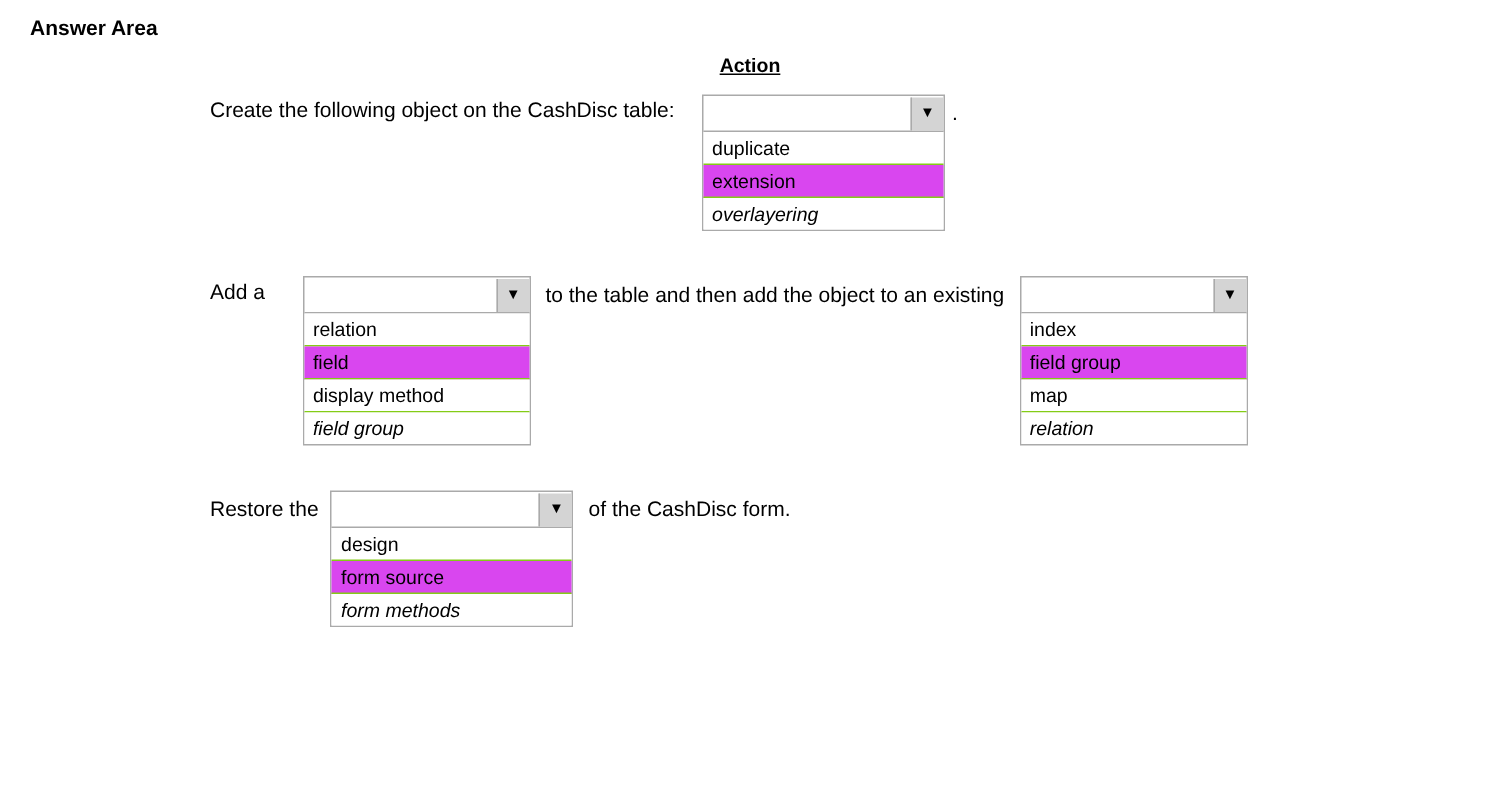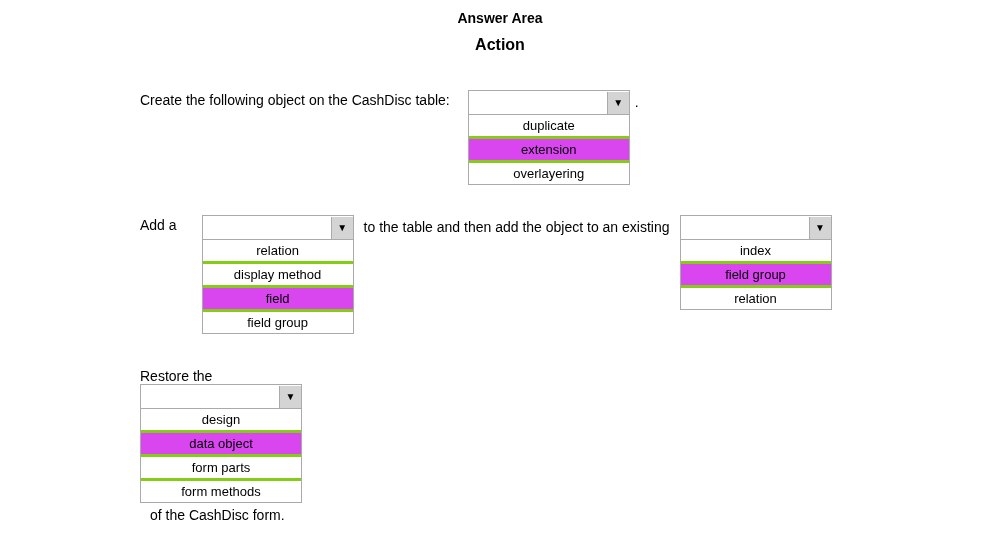--- a/index.html
+++ b/index.html
@@ -1,34 +1,35 @@
 <!DOCTYPE html>
 <html><head>
   <meta charset="utf-8">
   <style>
-    * { box-sizing: border-box; margin: 0; padding: 0; text-align: center; }
+    * { box-sizing: border-box; margin: 0; padding: 0; }
     body {
       font-family: Arial, sans-serif;
       font-size: 14px;
       background: #fff;
       color: #000;
       width: 1000px;
       min-height: 536px;
       padding: 10px 20px;
     }
     .answer-area-title {
       font-weight: bold;
       font-size: 14px;
       margin-bottom: 10px;
     }
     .section-title {
       text-align: center;
       font-weight: bold;
-      font-size: 16px;
-      margin-bottom: 36px;
+      font-size: 13px;
+      margin-bottom: 12px;
+      text-decoration: underline;
     }
     .row {
       display: flex;
       align-items: flex-start;
       margin-bottom: 30px;
       margin-left: 120px;
     }
     .row-label {
       white-space: nowrap;
       padding-top: 2px;
@@ -66,45 +67,45 @@
       display: flex;
       align-items: center;
       justify-content: center;
       font-size: 10px;
       cursor: pointer;
       flex-shrink: 0;
     }
     .dropdown-item {
       padding: 3px 6px;
       font-size: 13px;
-      border-bottom: 3px solid #84cc16;
+      border-bottom: 1px solid #84cc16;
       white-space: nowrap;
       background: #fff;
     }
     .dropdown-item:last-child {
       border-bottom: none;
+      font-style: italic;
     }
     .dropdown-item.selected {
       background: #d946ef;
     }
     .row-middle-text {
       white-space: nowrap;
       padding: 2px 10px;
       align-self: flex-start;
       padding-top: 4px;
     }
     .period {
       padding-left: 5px;
       padding-top: 4px;
     }
     .restore-row {
       display: flex;
       align-items: flex-start;
       margin-left: 120px;
-      flex-direction: column;
     }
     .restore-label {
       white-space: nowrap;
       padding-top: 4px;
       margin-right: 8px;
     }
     .restore-after {
       white-space: nowrap;
       padding-top: 4px;
       margin-left: 10px;
@@ -135,47 +136,47 @@
 
 <div class="row">
   <div class="row-label" style="min-width: auto; margin-right: 25px;">Add a</div>
   <div class="dropdown-container">
     <div class="dropdown-box">
       <div class="dropdown-header" style="min-width: 150px;">
         <span class="dropdown-header-text"></span>
         <div class="dropdown-arrow">▼</div>
       </div>
       <div class="dropdown-item">relation</div>
+      <div class="dropdown-item selected">field</div>
       <div class="dropdown-item">display method</div>
-      <div class="dropdown-item selected">field</div>
       <div class="dropdown-item">field group</div>
     </div>
   </div>
   <div class="row-middle-text">to the table and then add the object to an existing</div>
   <div class="dropdown-container">
     <div class="dropdown-box">
       <div class="dropdown-header" style="min-width: 150px;">
         <span class="dropdown-header-text"></span>
         <div class="dropdown-arrow">▼</div>
       </div>
       <div class="dropdown-item">index</div>
       <div class="dropdown-item selected">field group</div>
+      <div class="dropdown-item">map</div>
       <div class="dropdown-item">relation</div>
     </div>
   </div>
 </div>
 
 <div class="restore-row">
   <div class="restore-label">Restore the</div>
   <div class="dropdown-container">
     <div class="dropdown-box">
       <div class="dropdown-header" style="min-width: 160px;">
         <span class="dropdown-header-text"></span>
         <div class="dropdown-arrow">▼</div>
       </div>
       <div class="dropdown-item">design</div>
-      <div class="dropdown-item selected">data object</div>
-      <div class="dropdown-item">form parts</div>
+      <div class="dropdown-item selected">form source</div>
       <div class="dropdown-item">form methods</div>
     </div>
   </div>
   <div class="restore-after">of the CashDisc form.</div>
 </div>
 
 </body></html>

